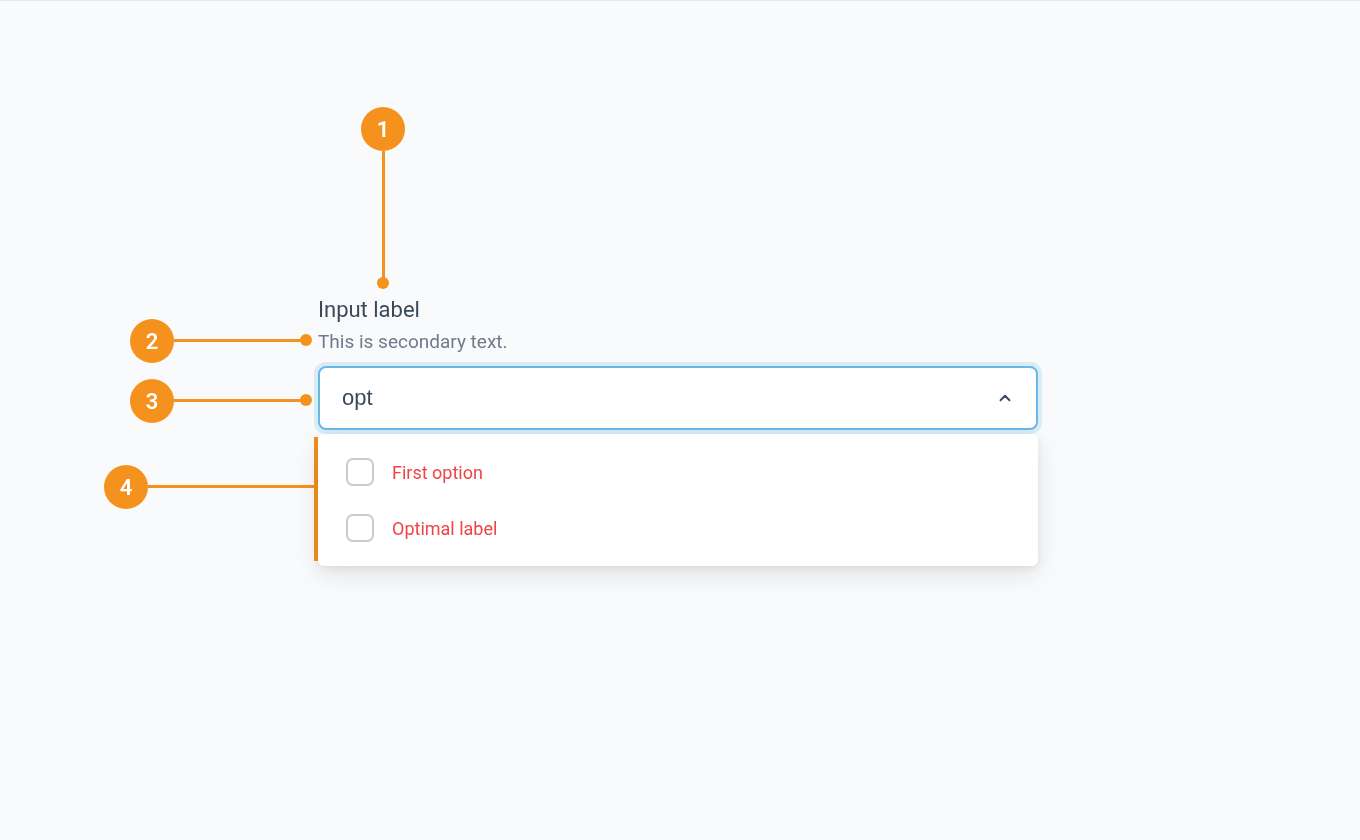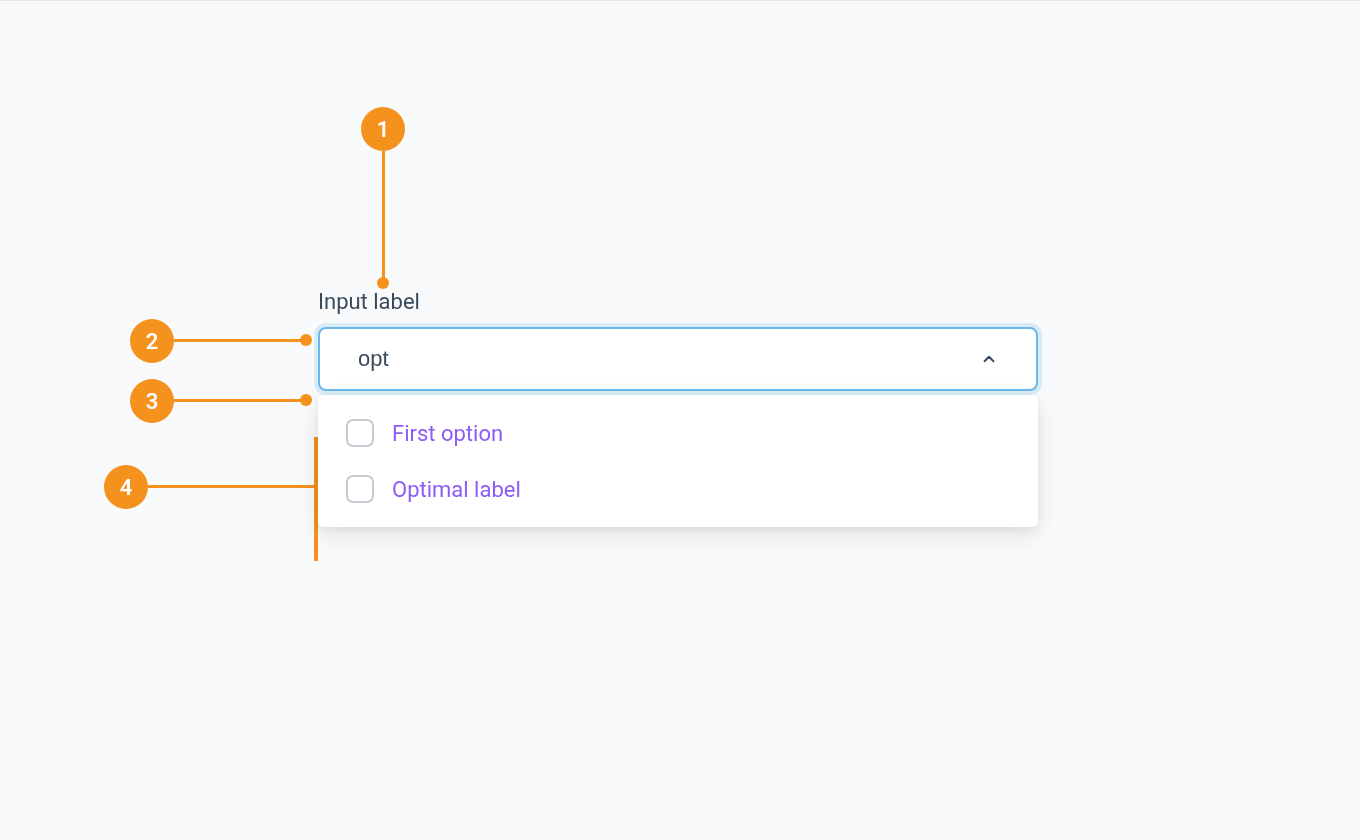--- a/index.html
+++ b/index.html
@@ -11,21 +11,21 @@
       overflow: hidden;
       border-top: 1px solid #e5e7eb;
     }
     .stage {
       position: absolute;
       left: 0; top: 0; width: 1360px; height: 840px;
     }
     .field-wrap {
       position: absolute;
       left: 318px;
-      top: 288px;
+      top: 296px;
       width: 720px;
     }
     .input-label {
       font-size: 22px;
       font-weight: 400;
       color: #3a4a5b;
       line-height: 1.2;
     }
     .secondary-text {
       margin-top: 8px;
@@ -37,21 +37,21 @@
     .combo {
       margin-top: 12px;
       width: 720px;
       height: 64px;
       background: #fff;
       border: 2px solid #69b8e6;
       border-radius: 8px;
       box-shadow: 0 0 0 4px rgba(124,195,231,0.25);
       display: flex;
       align-items: center;
-      padding: 0 38px;
+      padding: 0 22px;
       justify-content: space-between;
     }
     .combo-input {
       border: none;
       outline: none;
       font-size: 22px;
       color: #3a4a5b;
       width: 600px;
       background: transparent;
     }
@@ -77,22 +77,22 @@
       cursor: pointer;
     }
     .checkbox {
       width: 28px; height: 28px;
       border: 2px solid #c7ccd4;
       border-radius: 7px;
       background: #fff;
       flex: 0 0 auto;
     }
     .option-label {
-      font-size: 22px;
-      color: #8b5cf6;
+      font-size: 18px;
+      color: #ef4444;
     }
 
     
     .anno-circle {
       position: absolute;
       width: 44px; height: 44px;
       border-radius: 50%;
       background: #f5921e;
       color: #fff;
       font-size: 22px;
@@ -134,20 +134,21 @@
   <div class="anno-circle" style="left:130px; top:378px;">3</div>
   <div class="anno-line-h" style="left:174px; top:398px; width:128px;"></div>
   <div class="anno-dot" style="left:300px; top:393px;"></div>
 
   <div class="anno-circle" style="left:104px; top:464px;">4</div>
   <div class="anno-line-h" style="left:148px; top:484px; width:166px;"></div>
   <div class="anno-line-v" style="left:314px; top:436px; width:4px; height:124px;"></div>
 
   <div class="field-wrap">
     <div class="input-label">Input label</div>
+    <div class="secondary-text">This is secondary text.</div>
 
     <div class="combo">
       <input class="combo-input" type="text" value="opt" style="">
       <span class="chevron-up">
         <svg width="18" height="18" viewBox="0 0 24 24" fill="none" stroke="#3a4a5b" stroke-width="2.5" stroke-linecap="round" stroke-linejoin="round">
             <polyline points="18 15 12 9 6 15"></polyline>
           </svg>
       </span>
     </div>
 

